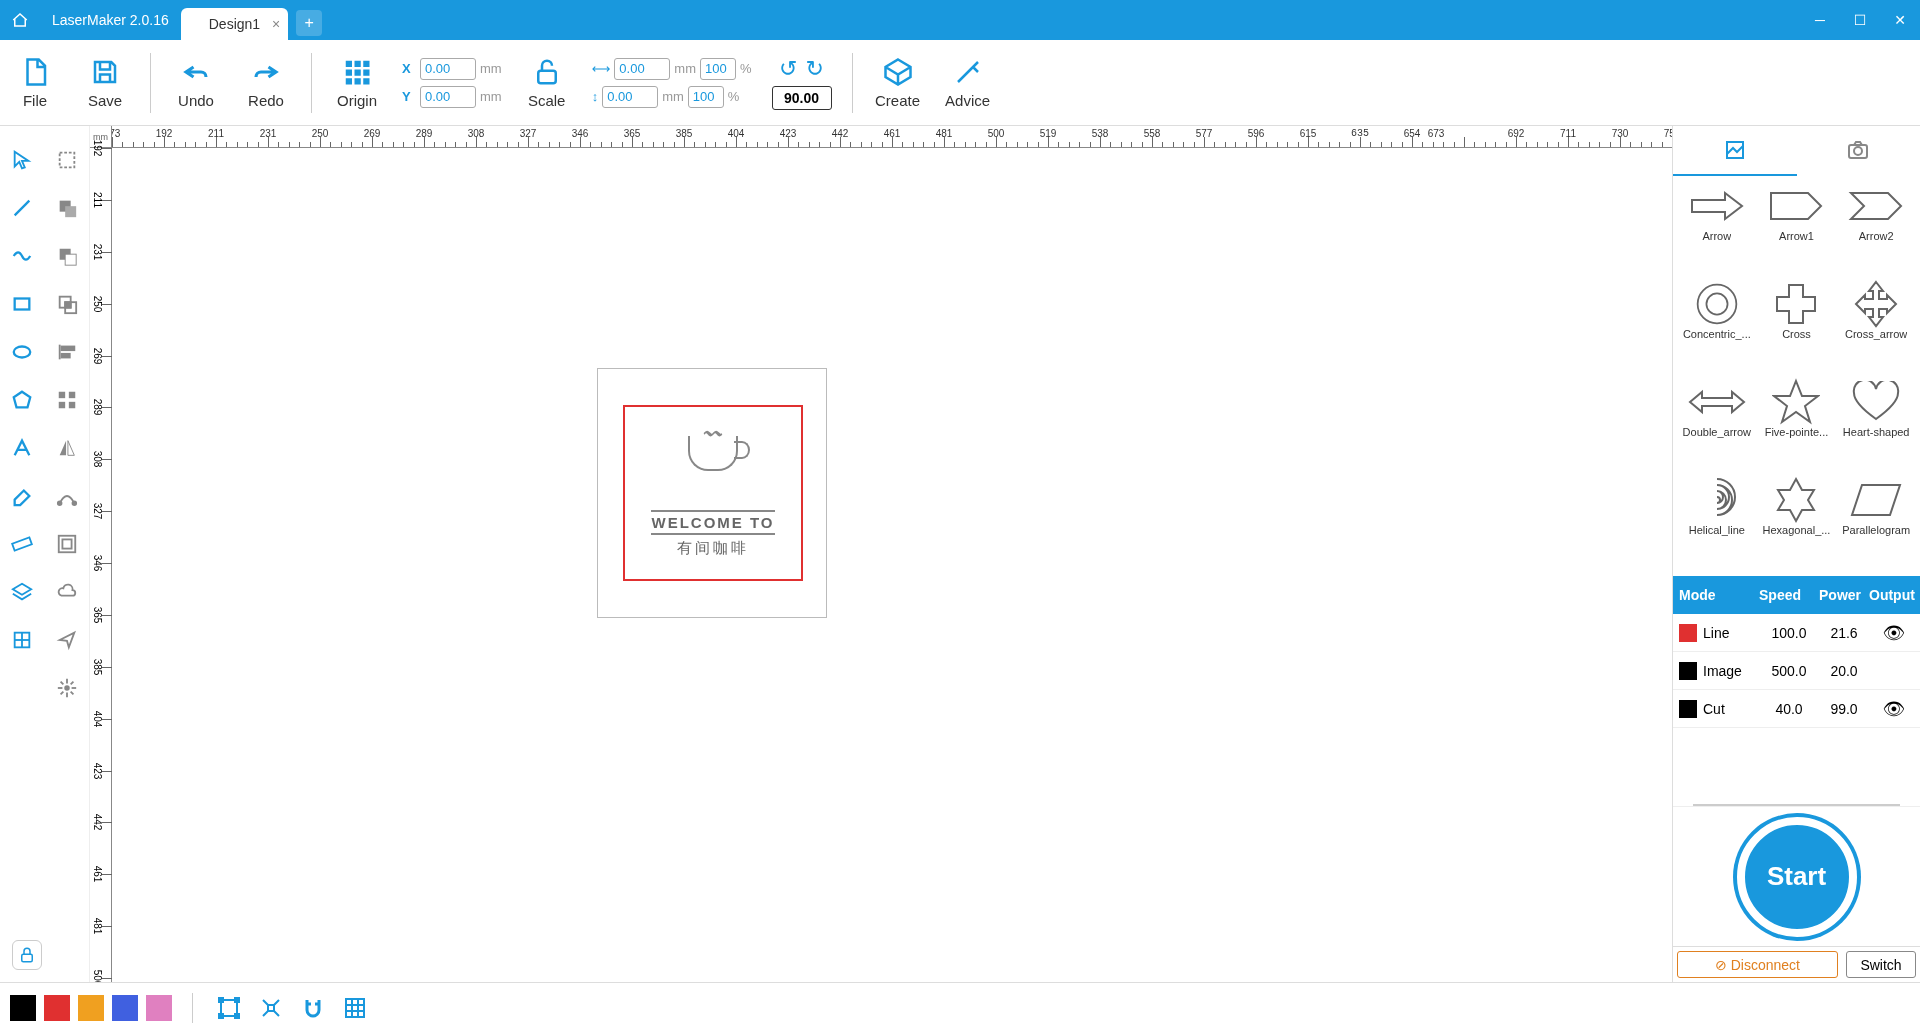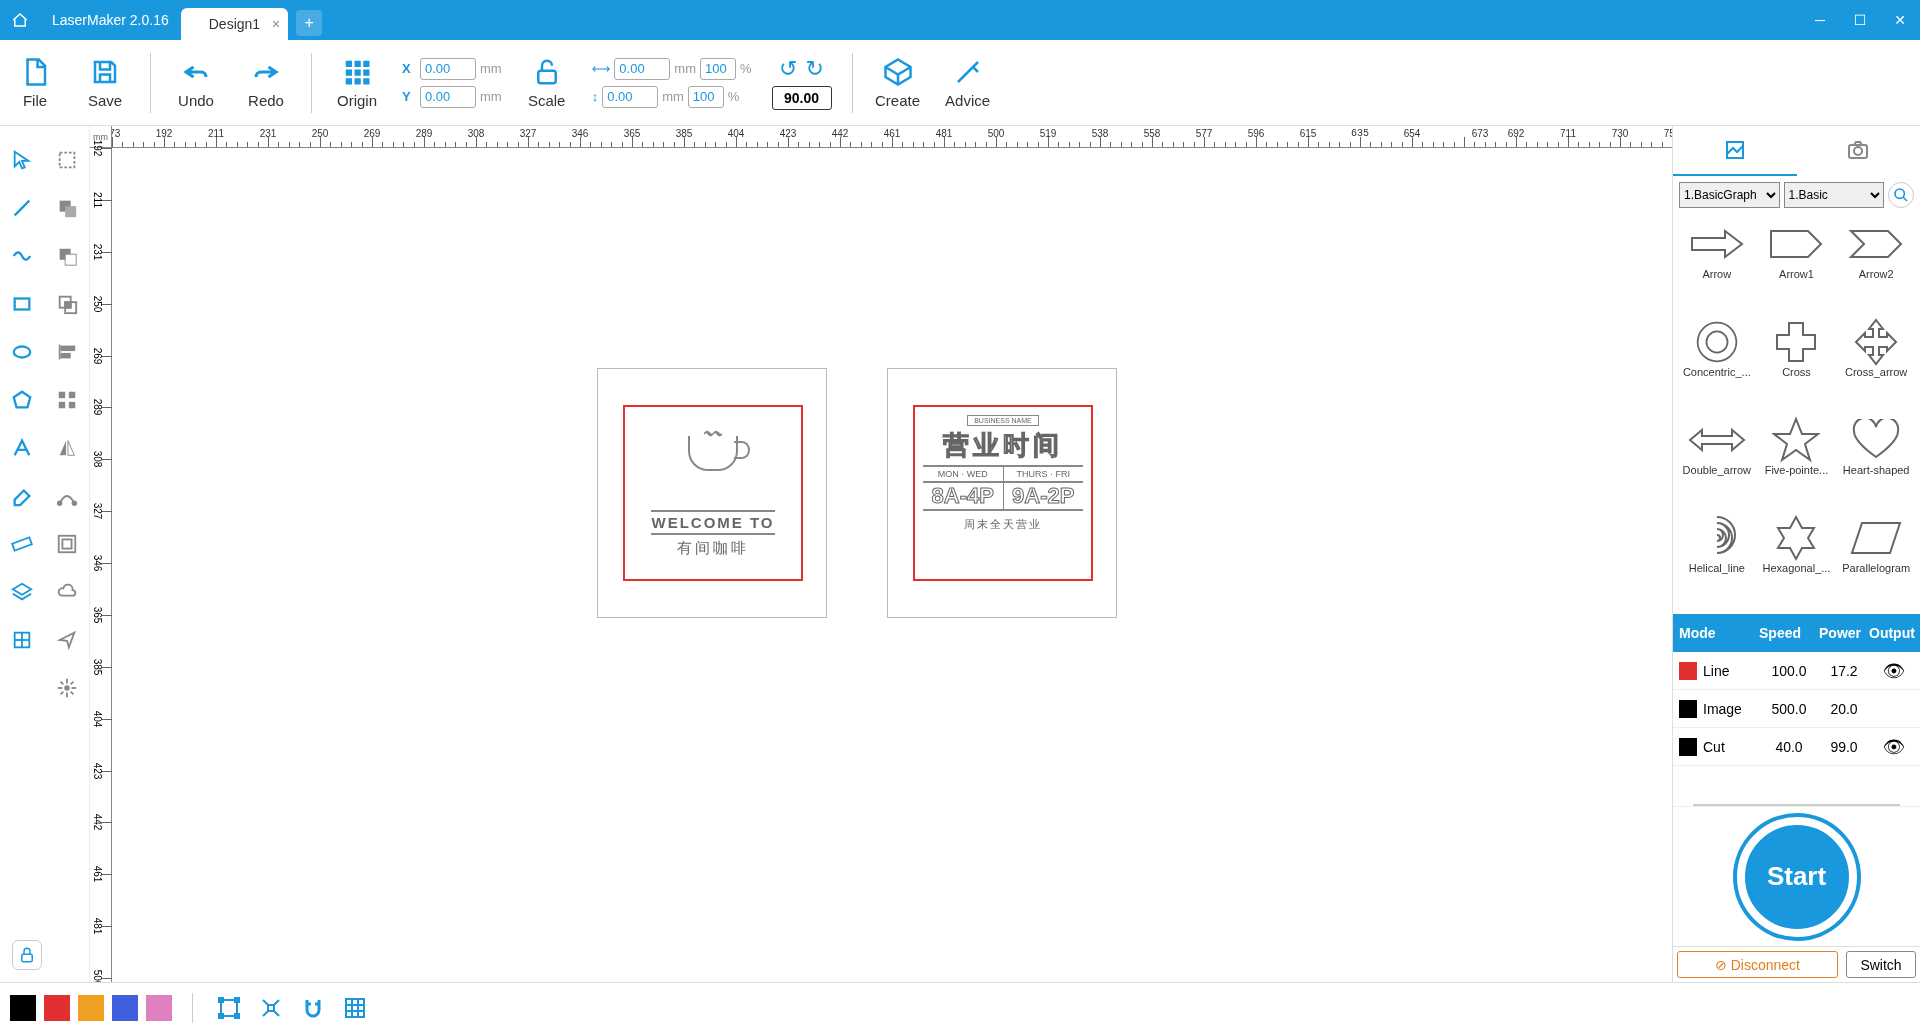--- a/index.html
+++ b/index.html
@@ -560,21 +560,21 @@
           <div class="tick" style="left: 1268.8px; height: 5px;"></div>
           <div class="tick" style="left: 1279.2px; height: 5px;"></div>
           <div class="tick" style="left: 1289.6px; height: 5px;"></div>
           <div class="tick" style="left: 1300px;"></div>
           <div class="ticklbl" style="left: 1300px;">654</div>
           <div class="tick" style="left: 1310.4px; height: 5px;"></div>
           <div class="tick" style="left: 1320.8px; height: 5px;"></div>
           <div class="tick" style="left: 1331.2px; height: 5px;"></div>
           <div class="tick" style="left: 1341.6px; height: 5px;"></div>
           <div class="tick" style="left: 1352px;"></div>
-          <div class="ticklbl" style="left: 1368px;">673</div>
+          <div class="ticklbl" style="left: 1324px;">673</div>
           <div class="tick" style="left: 1362.4px; height: 5px;"></div>
           <div class="tick" style="left: 1372.8px; height: 5px;"></div>
           <div class="tick" style="left: 1383.2px; height: 5px;"></div>
           <div class="tick" style="left: 1393.6px; height: 5px;"></div>
           <div class="tick" style="left: 1404px;"></div>
           <div class="ticklbl" style="left: 1404px;">692</div>
           <div class="tick" style="left: 1414.4px; height: 5px;"></div>
           <div class="tick" style="left: 1424.8px; height: 5px;"></div>
           <div class="tick" style="left: 1435.2px; height: 5px;"></div>
           <div class="tick" style="left: 1445.6px; height: 5px;"></div>
@@ -636,65 +636,40 @@
           <div class="design-inner" style="left:25px; top:36px; width:180px; height:176px; padding:12px; display:flex; flex-direction:column; align-items:center; justify-content:center;">
             <div style="position:relative; height:60px; margin-top:8px;">
               <div class="steam">〰</div>
               <div class="coffee-cup"></div>
             </div>
             <div style="border-top:2px solid #888; border-bottom:2px solid #888; padding:2px 0; margin-top:14px; font-size:15px; letter-spacing:2px; color:#666; font-weight:bold;">WELCOME TO</div>
             <div style="font-size:15px; color:#666; margin-top:4px; letter-spacing:3px;">有间咖啡</div>
           </div>
         </div>
 
-        <div class="design-card" style="left:775px; top:220px; width:230px; height:250px;">
-          <div class="design-inner" style="left:25px; top:36px; width:180px; height:176px; padding:8px; display:flex; flex-direction:column; align-items:center; color:#666;">
-            <div style="font-size:7px; border:1px solid #888; padding:1px 6px;">BUSINESS NAME</div>
-            <div style="font-size:26px; font-weight:bold; letter-spacing:4px; -webkit-text-stroke:1px #666; color:transparent; margin:2px 0;">营业时间</div>
-            <div style="width:100%; display:flex; border-top:2px solid #888; border-bottom:2px solid #888;">
-              <div style="flex:1; text-align:center; font-size:9px; padding:2px; border-right:1px solid #888;">MON · WED</div>
-              <div style="flex:1; text-align:center; font-size:9px; padding:2px;">THURS · FRI</div>
-            </div>
-            <div style="width:100%; display:flex; border-bottom:2px solid #888;">
-              <div style="flex:1; text-align:center; font-size:22px; font-weight:bold; -webkit-text-stroke:1px #666; color:transparent; border-right:1px solid #888;">8A-4P</div>
-              <div style="flex:1; text-align:center; font-size:22px; font-weight:bold; -webkit-text-stroke:1px #666; color:transparent;">9A-2P</div>
-            </div>
-            <div style="font-size:11px; margin-top:6px; letter-spacing:2px;">周末全天营业</div>
-          </div>
-        </div>
       </div>
     </div>
   </div>
 
   <div class="rightpanel">
     <div class="rp-tabs">
       <div class="rp-tab active">
           <svg width="24" height="24" viewBox="0 0 24 24" fill="none" stroke="#1998dd" stroke-width="2">
             <rect x="4" y="4" width="16" height="16"></rect>
             <path d="M4 16 L10 10 L14 14 L20 8"></path>
           </svg>
         </div>
       <div class="rp-tab">
           <svg width="24" height="24" viewBox="0 0 24 24" fill="none" stroke="#888" stroke-width="2">
             <rect x="3" y="7" width="18" height="13" rx="2"></rect>
             <circle cx="12" cy="13" r="4"></circle>
             <path d="M8 7 L10 4 H14 L16 7"></path>
           </svg>
         </div>
     </div>
-    <div class="rp-selects">
-      <select><option>1.BasicGraph</option></select>
-      <select><option>1.Basic</option></select>
-      <div class="rp-search">
-          <svg width="16" height="16" viewBox="0 0 24 24" fill="none" stroke="#1998dd" stroke-width="2.5">
-            <circle cx="10" cy="10" r="7"></circle>
-            <line x1="15" y1="15" x2="21" y2="21"></line>
-          </svg>
-        </div>
-    </div>
     <div class="shapes" id="shapes-grid">
         <div class="shape-item">
           <div class="shape-preview">
             <svg width="60" height="36" viewBox="0 0 60 36" fill="none" stroke="#666" stroke-width="2">
               <path d="M5 12 H38 V5 L55 18 L38 31 V24 H5 Z"></path>
             </svg>
           </div>
           <div class="shape-label">Arrow</div>
         </div>
         <div class="shape-item">
@@ -791,21 +766,21 @@
       <div class="lh-mode">Mode</div>
       <div class="lh-speed">Speed</div>
       <div class="lh-power">Power</div>
       <div class="lh-output">Output</div>
     </div>
     <div id="layers-body">
         <div class="layer-row">
           <div class="layer-swatch" style="background:#e03030"></div>
     <div class="layer-name">Line</div>
     <div class="layer-speed">100.0</div>
-    <div class="layer-power">17.2</div>
+    <div class="layer-power">21.6</div>
     <div class="layer-eye">👁</div>
         </div>
         <div class="layer-row">
           <div class="layer-swatch" style="background:#000000"></div>
     <div class="layer-name">Image</div>
     <div class="layer-speed">500.0</div>
     <div class="layer-power">20.0</div>
     <div class="layer-eye"></div>
         </div>
         <div class="layer-row">

